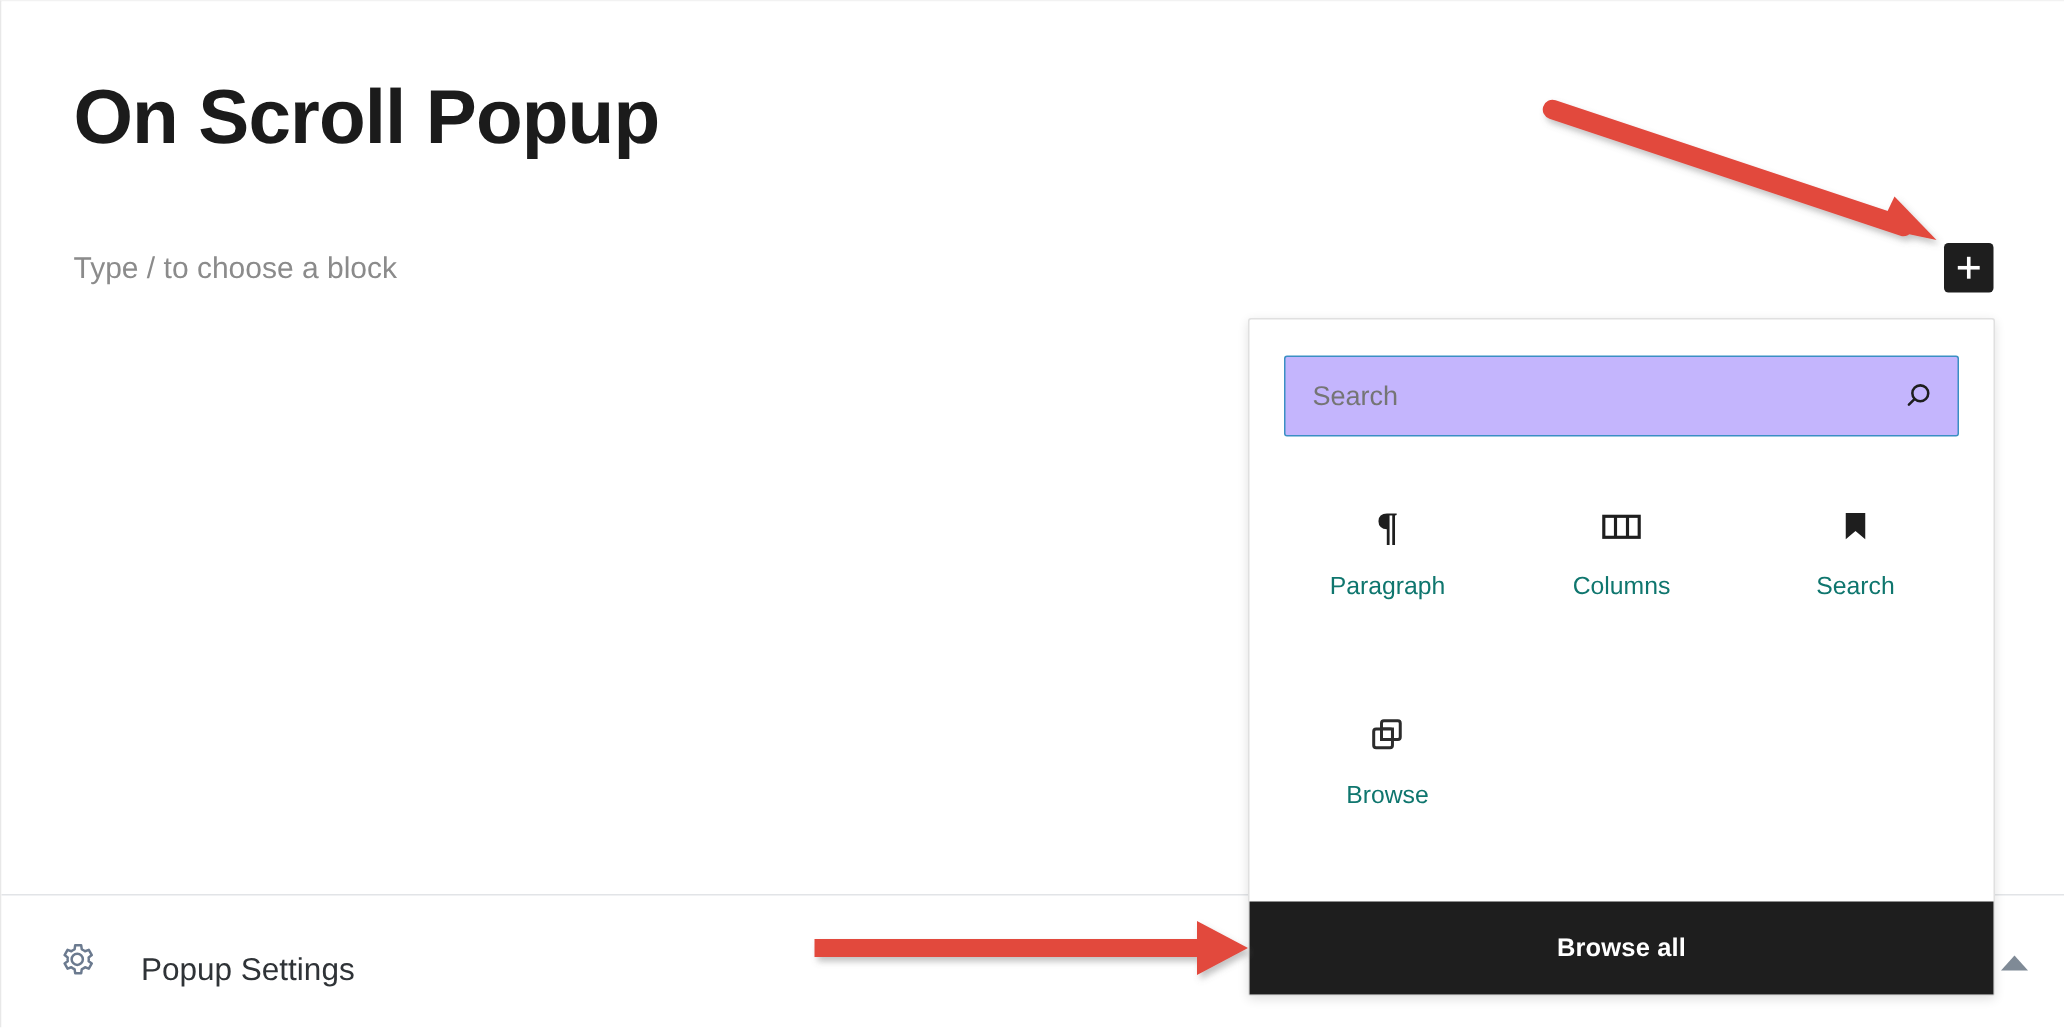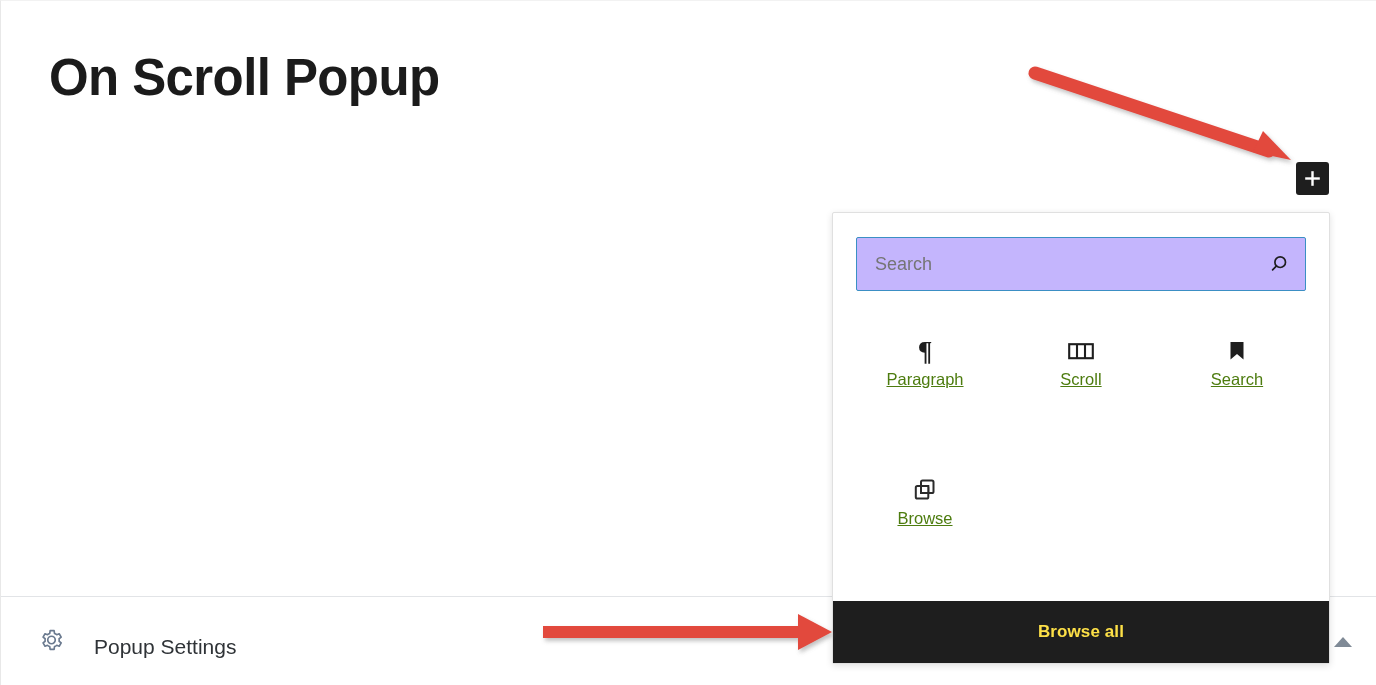--- a/index.html
+++ b/index.html
@@ -139,30 +139,30 @@
     cursor: pointer;
     border-radius: 2px;
   }
   .block-item .block-icon {
     height: 40px;
     display: flex;
     align-items: center;
     justify-content: center;
   }
   .block-item .block-label {
+    margin-top: 12px;
     font-size: 16.5px;
-    color: #4d7c0f;
+    color: #0f766e;
     line-height: 1;
-    text-decoration: underline;
   }
 
   .browse-all-button {
     height: 62px;
     background: #1e1e1e;
-    color: #fde047;
+    color: #ffffff;
     font-size: 17px;
     font-weight: 700;
     display: flex;
     align-items: center;
     justify-content: center;
     cursor: pointer;
     letter-spacing: 0.1px;
   }
 
   
@@ -219,20 +219,21 @@
 </style>
 </head>
 <body>
 
 <div id="root">
 
   <div class="editor-canvas">
 
     <div class="post-title">On Scroll Popup</div>
 
+    <div class="block-placeholder">Type / to choose a block</div>
 
     <div class="add-block-button">
       <span>
         <svg width="19" height="19" viewBox="0 0 19 19" aria-hidden="true">
           <rect x="8.3" y="2.2" width="2.4" height="14.6" fill="#ffffff"></rect>
           <rect x="2.2" y="8.3" width="14.6" height="2.4" fill="#ffffff"></rect>
         </svg>
       </span>
     </div>
   </div>
@@ -263,21 +264,21 @@
       </div>
 
       <div class="block-item">
         <span class="block-icon">
           <svg width="28" height="24" viewBox="0 0 28 24" aria-hidden="true">
             <rect x="2.2" y="5.2" width="23.6" height="14" fill="none" stroke="#1e1e1e" stroke-width="2.1"></rect>
             <line x1="10" y1="5.2" x2="10" y2="19.2" stroke="#1e1e1e" stroke-width="2.1"></line>
             <line x1="18" y1="5.2" x2="18" y2="19.2" stroke="#1e1e1e" stroke-width="2.1"></line>
           </svg>
         </span>
-        <span class="block-label">Scroll</span>
+        <span class="block-label">Columns</span>
       </div>
 
       <div class="block-item">
         <span class="block-icon">
           <svg width="26" height="26" viewBox="0 0 26 26" aria-hidden="true">
             <path d="M6.5 4 H19.5 V21.5 L13 16 L6.5 21.5 Z" fill="#1e1e1e"></path>
           </svg>
         </span>
         <span class="block-label">Search</span>
       </div>

